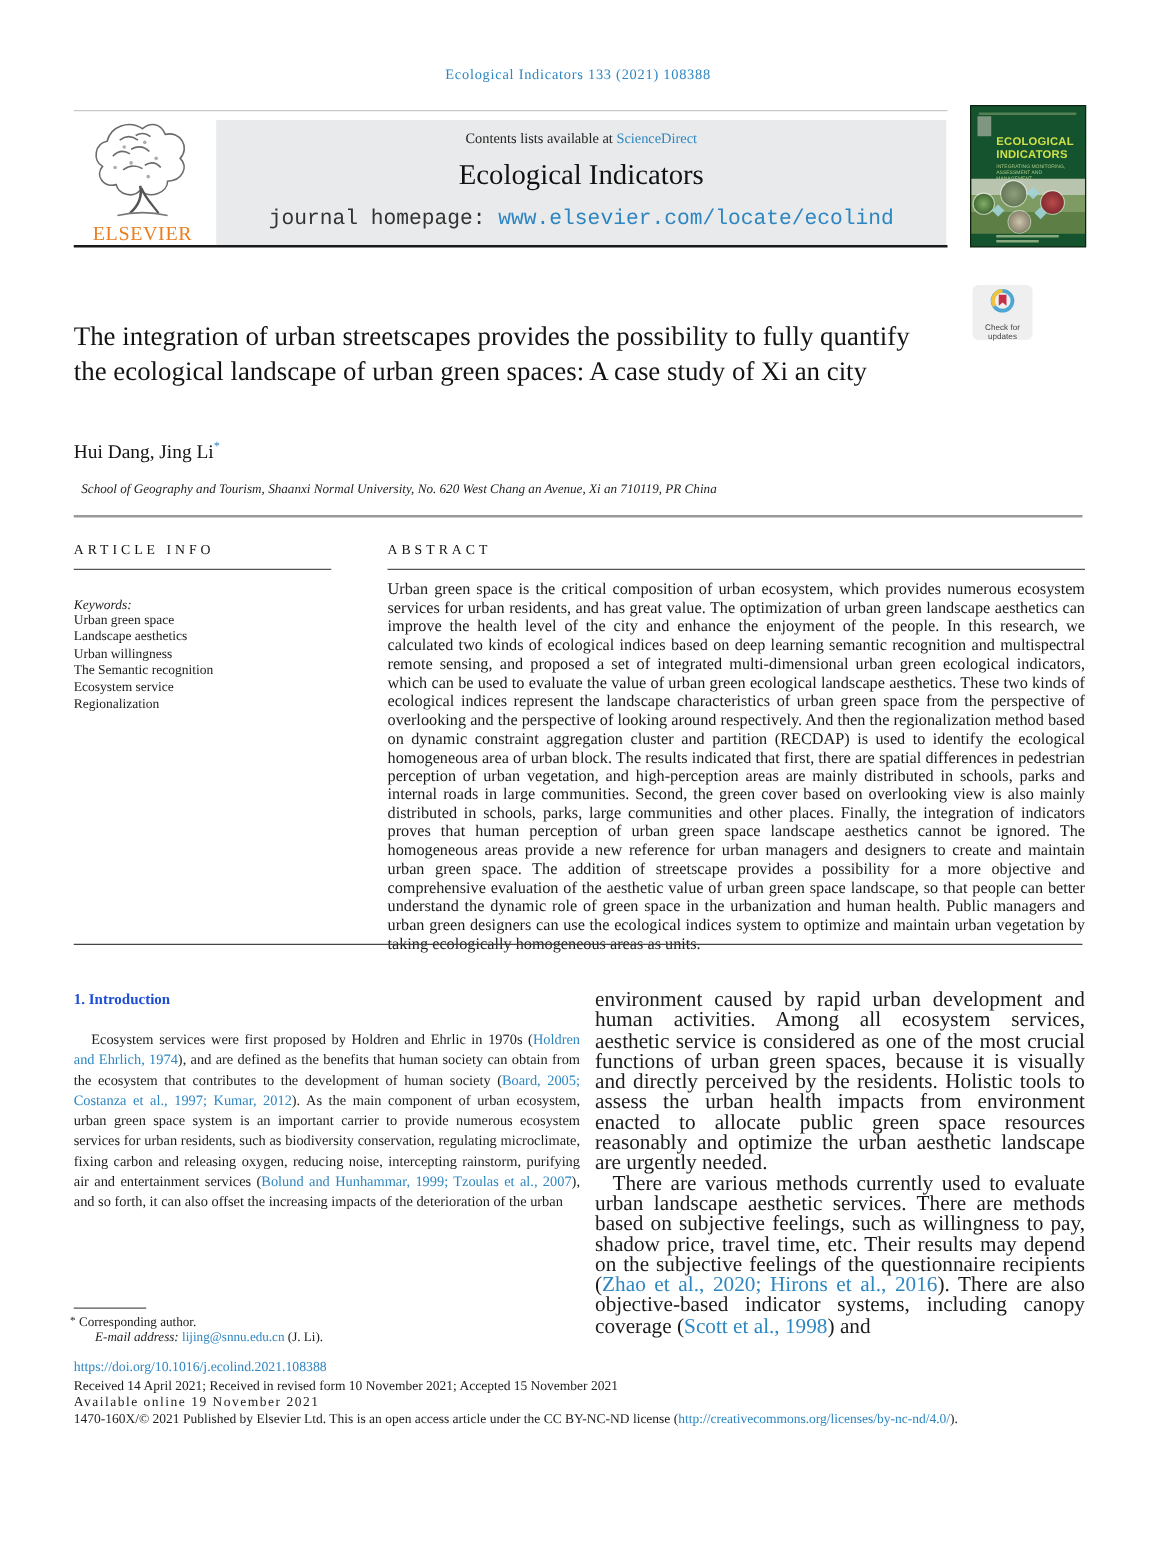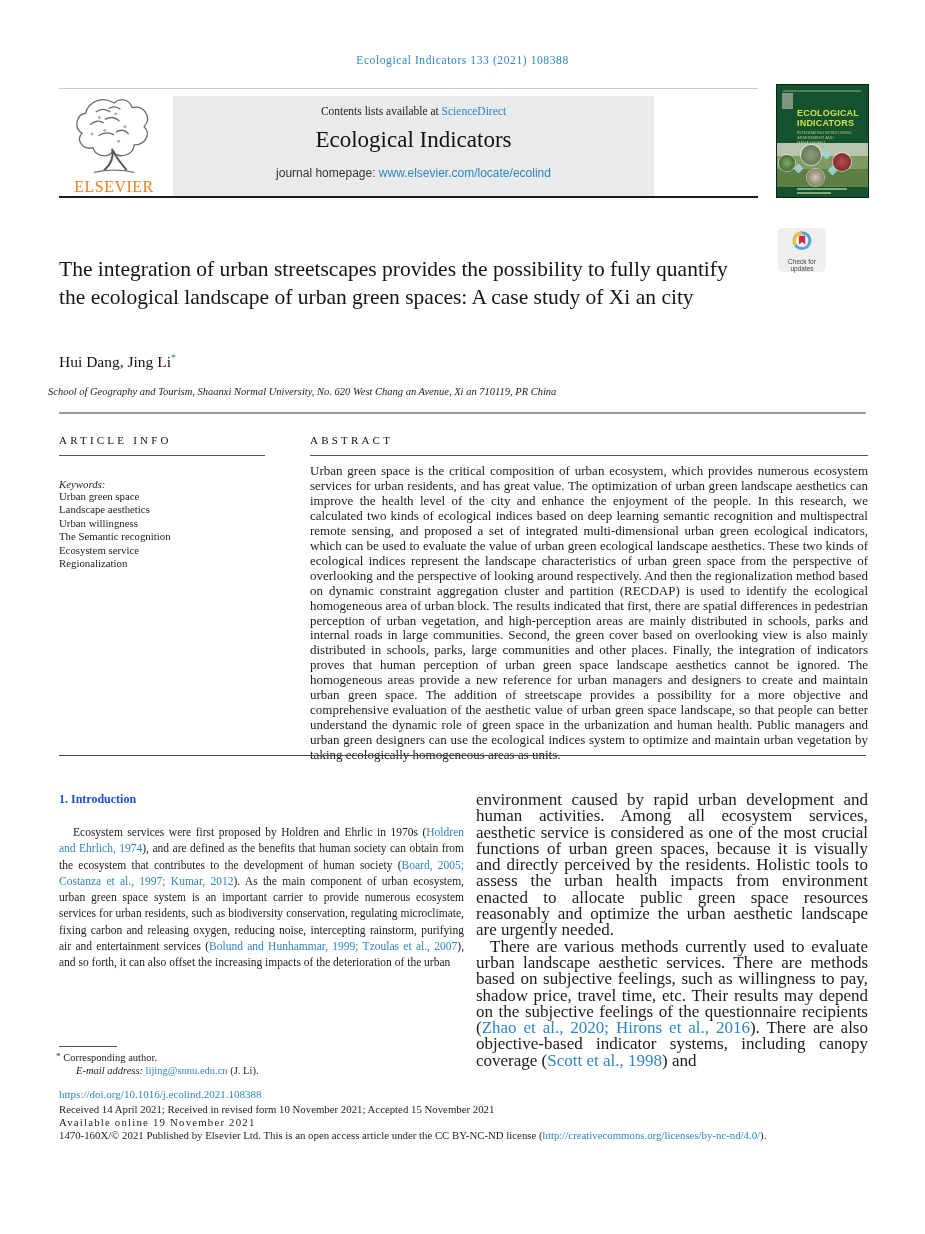--- a/index.html
+++ b/index.html
@@ -6,26 +6,26 @@
   .page{position:relative;width:925px;height:1234px;background:#ffffff;
         font-family:"Liberation Serif","DejaVu Serif",serif;color:#1c1c1c;overflow:hidden;}
   a,.link{color:#2e86c1;text-decoration:none;}
   
   .citation{position:absolute;top:54px;left:0;width:100%;text-align:center;
             font-size:11.5px;color:#2e86c1;letter-spacing:.6px;}
   
   .rule-thin-top{position:absolute;top:88px;left:59px;width:699px;height:1px;background:#c9c9c9;}
   .logo-box{position:absolute;top:92px;left:59px;width:110px;height:104px;text-align:center;}
   .elsevier-word{font-size:16px;color:#e87f22;letter-spacing:.5px;margin-top:-2px;font-family:"Liberation Serif",serif;}
-  .masthead-box{position:absolute;top:96px;left:173px;width:481px;height:100px;background:#e9eaeb;
+  .masthead-box{position:absolute;top:96px;left:173px;width:584px;height:100px;background:#e9eaeb;
                 text-align:center;}
   .contents-line{margin-top:9px;font-size:11.5px;color:#222;}
   .journal-title{margin-top:10px;font-size:23px;color:#111;}
-  .homepage-line{margin-top:13px;font-size:12px;color:#333;
-                 font-family:Liberation Sans, sans-serif;}
+  .homepage-line{margin-top:13px;font-size:17px;color:#333;
+                 font-family:Liberation Mono, monospace;}
   .rule-dark-bottom{position:absolute;top:196px;left:59px;width:699px;height:2px;background:#1a1a1a;}
   
   .cover{position:absolute;top:85px;left:777px;width:91px;height:112px;background:#14532d;
          box-shadow:0 0 0 1px #0c230f;overflow:hidden;}
   .cover .strip{position:absolute;left:6px;width:78px;height:2px;background:#7f9c6c;opacity:.6;}
   .cover .barblock{position:absolute;top:8px;left:5px;width:11px;height:16px;background:#9aa795;opacity:.8;}
   .cover-title{position:absolute;top:24px;left:20px;font-family:"Liberation Sans",sans-serif;
                font-weight:bold;font-size:9px;line-height:9.5px;color:#cfe04a;letter-spacing:.2px;}
   .cover-sub{position:absolute;top:45px;left:20px;width:64px;font-family:"Liberation Sans",sans-serif;
              font-size:4px;line-height:5px;color:#a9c883;}
@@ -35,21 +35,21 @@
   .cover-arrow{position:absolute;width:7px;height:7px;background:#9fd4d8;transform:rotate(45deg);opacity:.9;}
   .cover-foot{position:absolute;left:20px;width:50px;height:2px;background:#b9cf9f;opacity:.7;}
   
   .badge{position:absolute;top:228px;left:778px;width:48px;height:44px;background:#efefef;
          border-radius:5px;text-align:center;cursor:pointer;}
   .badge-text{font-family:"Liberation Sans",sans-serif;font-size:6.5px;line-height:7px;color:#444;margin-top:1px;}
   
   .title{position:absolute;top:256px;left:59px;width:700px;font-size:21.5px;line-height:27.5px;color:#141414;}
   .authors{position:absolute;top:352px;left:59px;font-size:15.5px;color:#141414;}
   .authors sup{color:#2e86c1;font-size:10px;}
-  .affiliation{position:absolute;top:386px;left:48px;font-size:10.5px;font-style:italic;color:#222;}
+  .affiliation{position:absolute;top:386px;left:65px;font-size:10.5px;font-style:italic;color:#222;}
   .rule-gray{position:absolute;top:412px;left:59px;width:807px;height:1.5px;background:#9a9a9a;}
   
   .sec-head{font-size:11px;letter-spacing:3.2px;color:#111;}
   .info-col{position:absolute;top:434px;left:59px;width:208px;}
   .info-rule{margin-top:9px;height:1px;background:#555;width:206px;}
   .kw-label{font-size:10.8px;font-style:italic;margin-top:22px;}
   .kw-item{font-size:10.8px;line-height:13.4px;}
   .abs-col{position:absolute;top:434px;left:310px;width:558px;}
   .abs-rule{margin-top:9px;height:1px;background:#555;width:558px;}
   .abs-text{margin-top:8px;font-size:13px;line-height:14.95px;text-align:justify;color:#1b1b1b;}

